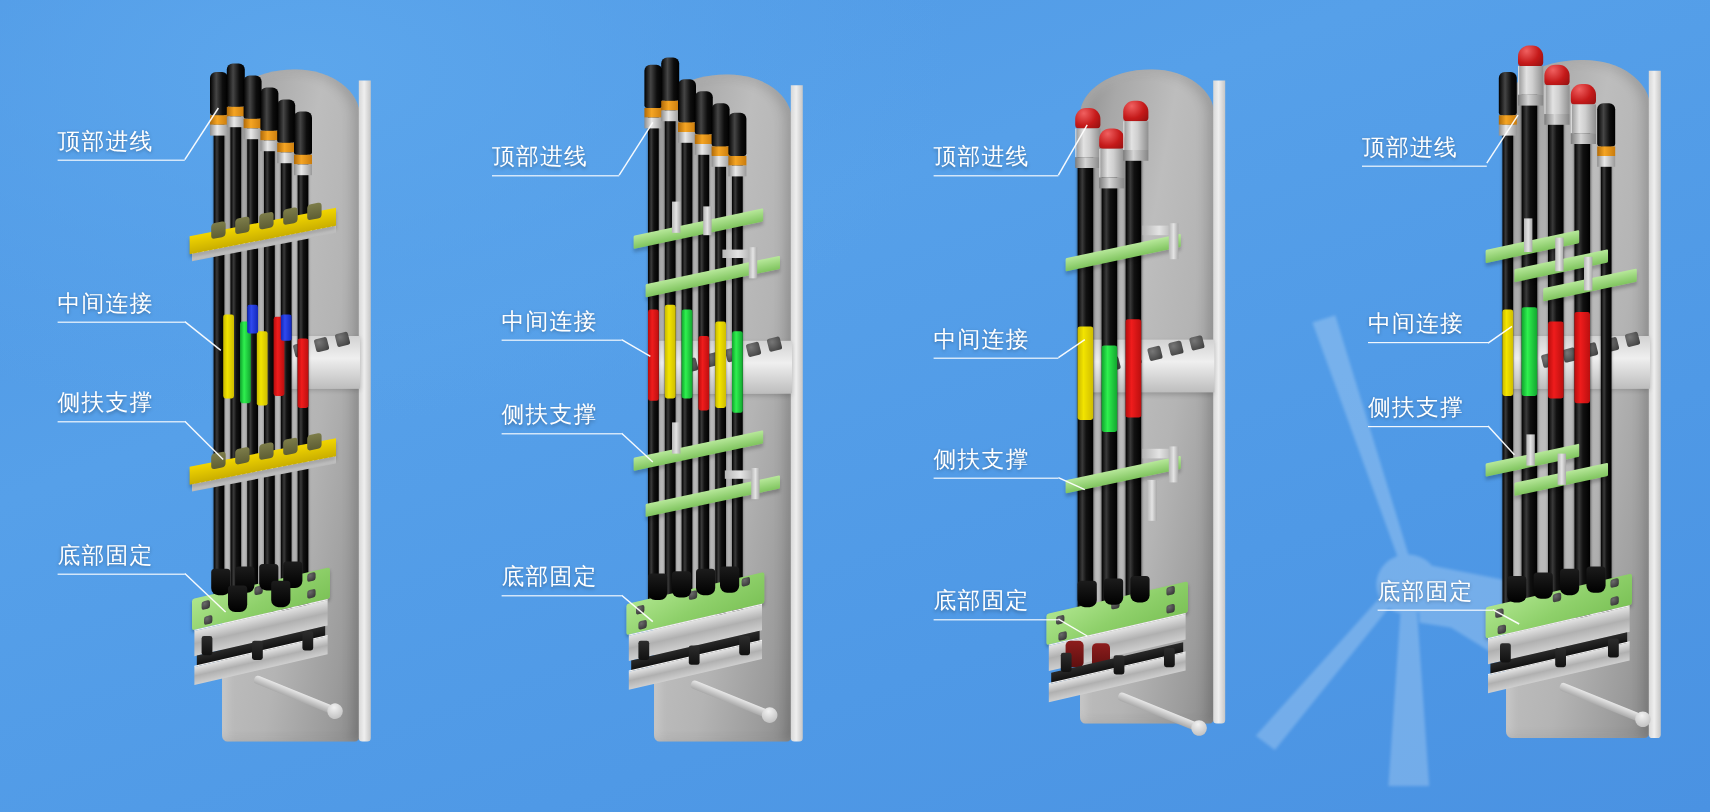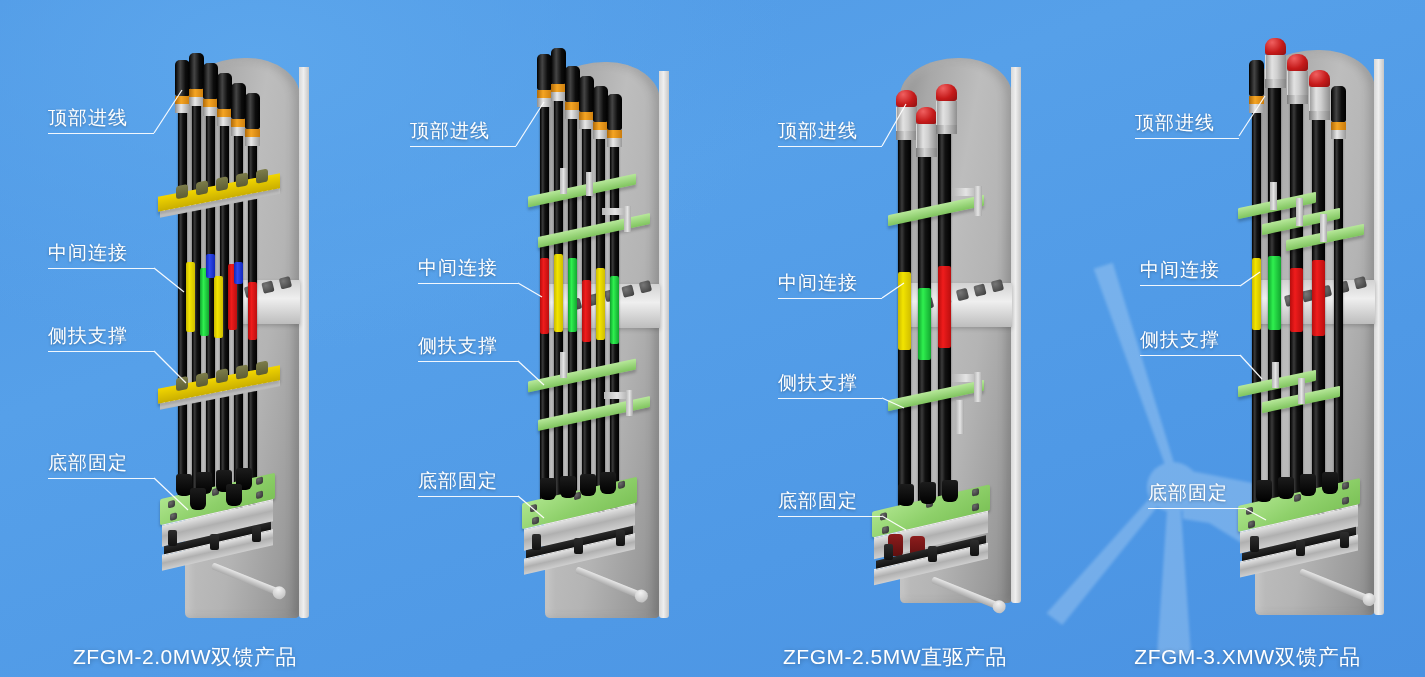--- a/index.html
+++ b/index.html
@@ -309,21 +309,20 @@
         </svg>
     </div>
     <div class="callout">
       <div class="txt" style="left:48px; top:450px;">底部固定</div>
       <div class="ul" style="left:48px; top:478px; width:106px;"></div>
       <svg style="left:154px; top:478px; width:36px; height:34px;">
           <line x1="0" y1="0" x2="34" y2="32"></line>
         </svg>
     </div>
 
-    <div class="caption">ZFGM-2.0MW双馈产品</div>
   </div>
 
   <div class="panel panel-2">
 
     <div class="wall" style="left:185px; top:62px; width:115px; height:556px;">
       <div class="face"></div>
         <div class="edge"></div>
       <div class="rib" style="top:222px;">
           <div class="bolts">
         <div class="bolt"></div>
@@ -540,21 +539,20 @@
         </svg>
     </div>
     <div class="callout">
       <div class="txt" style="left:58px; top:488px;">底部固定</div>
       <div class="ul" style="left:58px; top:516px; width:104px;"></div>
       <svg style="left:162px; top:516px; width:26px; height:16px;">
           <line x1="0" y1="0" x2="24" y2="14"></line>
         </svg>
     </div>
 
-    <div class="caption">ZFGM-2.5MW直驱产品</div>
   </div>
 
   <div class="panel panel-4">
 
     <div class="wall" style="left:185px; top:50px; width:120px; height:565px;">
       <div class="face"></div>
         <div class="edge"></div>
       <div class="rib" style="top:230px;">
           <div class="bolts">
         <div class="bolt"></div>
@@ -661,16 +659,15 @@
         </svg>
     </div>
     <div class="callout">
       <div class="txt" style="left:78px; top:480px;">底部固定</div>
       <div class="ul" style="left:78px; top:508px; width:96px;"></div>
       <svg style="left:174px; top:508px; width:24px; height:14px;">
           <line x1="0" y1="0" x2="22" y2="12"></line>
         </svg>
     </div>
 
-    <div class="caption">ZFGM-3.XMW双馈产品</div>
   </div>
 
 </div>
 
 </body></html>

